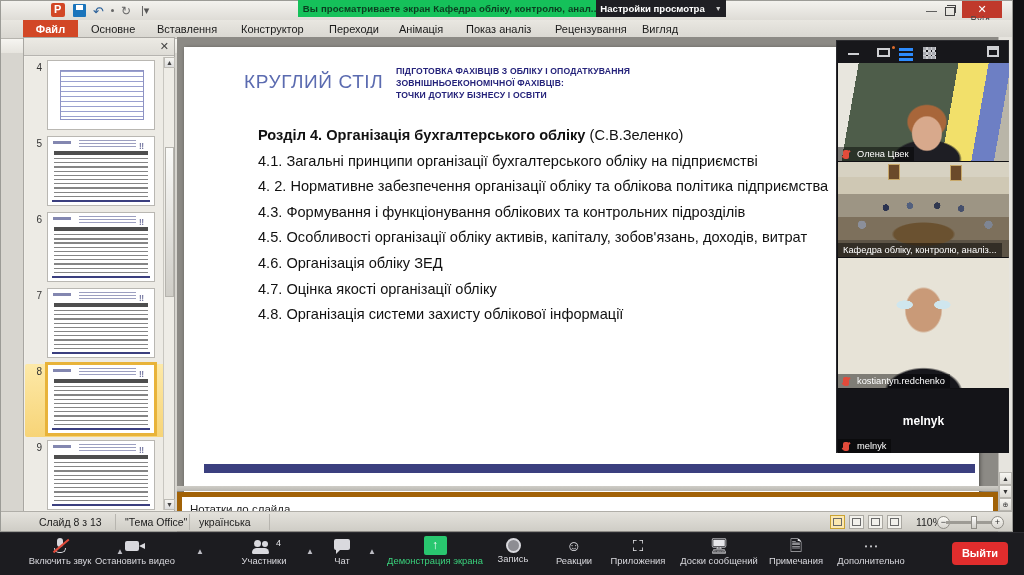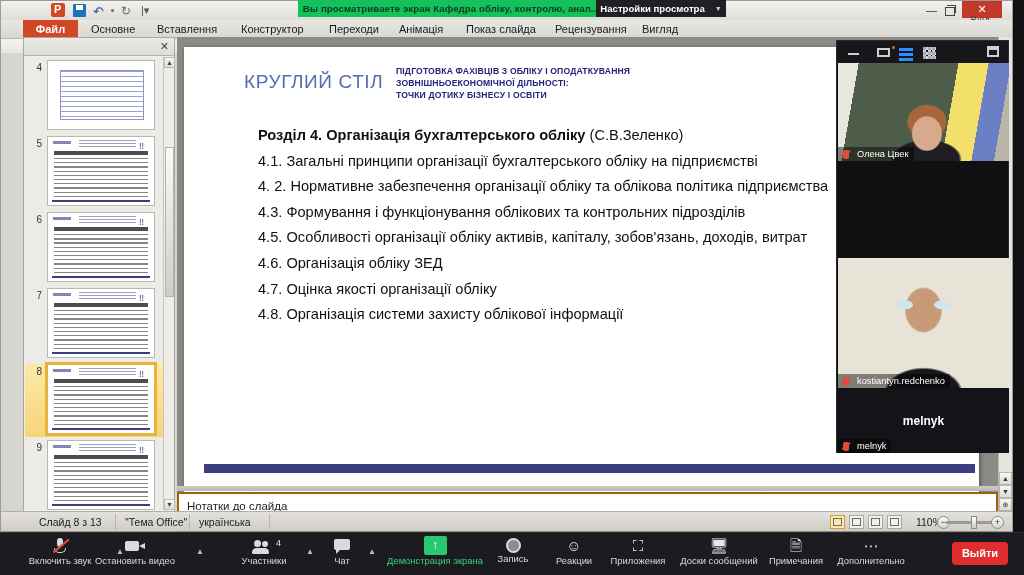--- a/index.html
+++ b/index.html
@@ -99,21 +99,21 @@
                  letter-spacing:.6px; font-family:"Liberation Sans",sans-serif;}
   .slide-sub { position:absolute; left:212px; top:18px; width:400px; font-size:8.6px;
                color:#24227a; font-weight:bold; line-height:12.2px; letter-spacing:.15px;}
   .slide-body { position:absolute; left:74px; top:76px; right:-4px; font-size:14.6px;
                 color:#111; line-height:25.6px; }
   .slide-body .b0 { font-weight:bold; }
   .slide-body .norm { font-weight:normal; }
 
   
   .notes { position:absolute; left:176px; top:491px; right:14px; height:28px;
-           background:#fff; border:2px solid #a16207; }
+           background:#fff; border:5px solid #a16207; }
   .notes span { position:absolute; left:8px; top:6px; font-size:11.5px; color:#222;}
   .notes-splitter{position:absolute;left:176px;top:485px;right:14px;height:5px;
            background:linear-gradient(#cfcdc7,#b9b7b1);}
 
   
   .vscroll { position:absolute; right:0px; top:36px; width:14px; height:475px;
              background:#e6e4de; border-left:1px solid #bab8b2;}
   .vs-btn { position:absolute; left:0; width:13px; height:13px; background:linear-gradient(#f7f6f2,#dcdad4);
             border:1px solid #b8b6b0; font-size:7px; line-height:11px; text-align:center; color:#333;}
   .vs-prev{bottom:27px;} .vs-next{bottom:14px;} .vs-slide{bottom:1px;}
@@ -284,21 +284,21 @@
       <div class="ribbon-arrow">▽</div>
       <div class="help-ico">?</div>
 
       <div class="ribbon-tabs" id="ribbon-tabs">
           <div class="tab file" style="left: 22px;">Файл</div>
           <div class="tab" style="left: 82px;">Основне</div>
           <div class="tab" style="left: 148px;">Вставлення</div>
           <div class="tab" style="left: 232px;">Конструктор</div>
           <div class="tab" style="left: 320px;">Переходи</div>
           <div class="tab" style="left: 390px;">Анімація</div>
-          <div class="tab" style="left: 457px;">Показ слайда</div>
+          <div class="tab" style="left: 457px;">Показ аналіз</div>
           <div class="tab" style="left: 546px;">Рецензування</div>
           <div class="tab" style="left: 633px;">Вигляд</div>
         </div>
       <div class="ribbon-body">
         <div class="rb-cell" style="left:30px;width:58px;"></div>
         <div class="rb-cell" style="left:96px;width:78px;"></div>
         <div class="rb-cell" style="left:182px;width:62px;"></div>
       </div>
 
       <div class="slides-pane">
@@ -385,21 +385,21 @@
           <div class="ts-thumb"></div>
           <div class="ts-dn">▼</div>
         </div>
       </div>
 
       <div class="edit-area">
         <div class="slide-canvas">
           <div class="slide-title">КРУГЛИЙ СТІЛ</div>
           <div class="slide-sub" id="slide-sub">
               <div>ПІДГОТОВКА  ФАХІВЦІВ  З ОБЛІКУ  І ОПОДАТКУВАННЯ</div>
-              <div>ЗОВНІШНЬОЕКОНОМІЧНОЇ  ДІЛЬНОСТІ:</div>
+              <div>ЗОВНІШНЬОЕКОНОМІЧНОЇ  ФАХІВЦІВ:</div>
               <div>ТОЧКИ ДОТИКУ  БІЗНЕСУ  І ОСВІТИ</div>
             </div>
           <div class="slide-body" id="slide-body">
               <div><span class="b0">Розділ 4. Організація бухгалтерського обліку</span><span class="norm"> (С.В.Зеленко)</span></div>
               <div>4.1. Загальні  принципи  організації  бухгалтерського  обліку  на  підприємстві</div>
               <div>4. 2. Нормативне  забезпечення  організації  обліку  та  облікова  політика підприємства</div>
               <div>4.3. Формування  і функціонування  облікових  та  контрольних  підрозділів</div>
               <div>4.5. Особливості  організації  обліку  активів,  капіталу,  зобов'язань,  доходів, витрат</div>
               <div>4.6. Організація  обліку  ЗЕД</div>
               <div>4.7. Оцінка  якості  організації  обліку</div>
@@ -471,20 +471,29 @@
       </div>
 
       <div class="vtile vt1">
         <div class="photo1"></div>
         <div class="vname">
           <span class="mutemic"></span>
           <span>Олена Цвек</span>
         </div>
       </div>
 
+      <div class="vtile vt2">
+        <div class="photo2">
+          <div class="frame" style="left:50px;top:2px;"></div>
+          <div class="frame" style="left:112px;top:3px;"></div>
+        </div>
+        <div class="vname">
+          <span>Кафедра обліку, контролю, аналіз...</span>
+        </div>
+      </div>
 
       <div class="vtile vt3">
         <div class="photo3"></div>
         <div class="vname">
           <span class="mutemic"></span>
           <span>kostiantyn.redchenko</span>
         </div>
       </div>
 
       <div class="vtile vt4">

